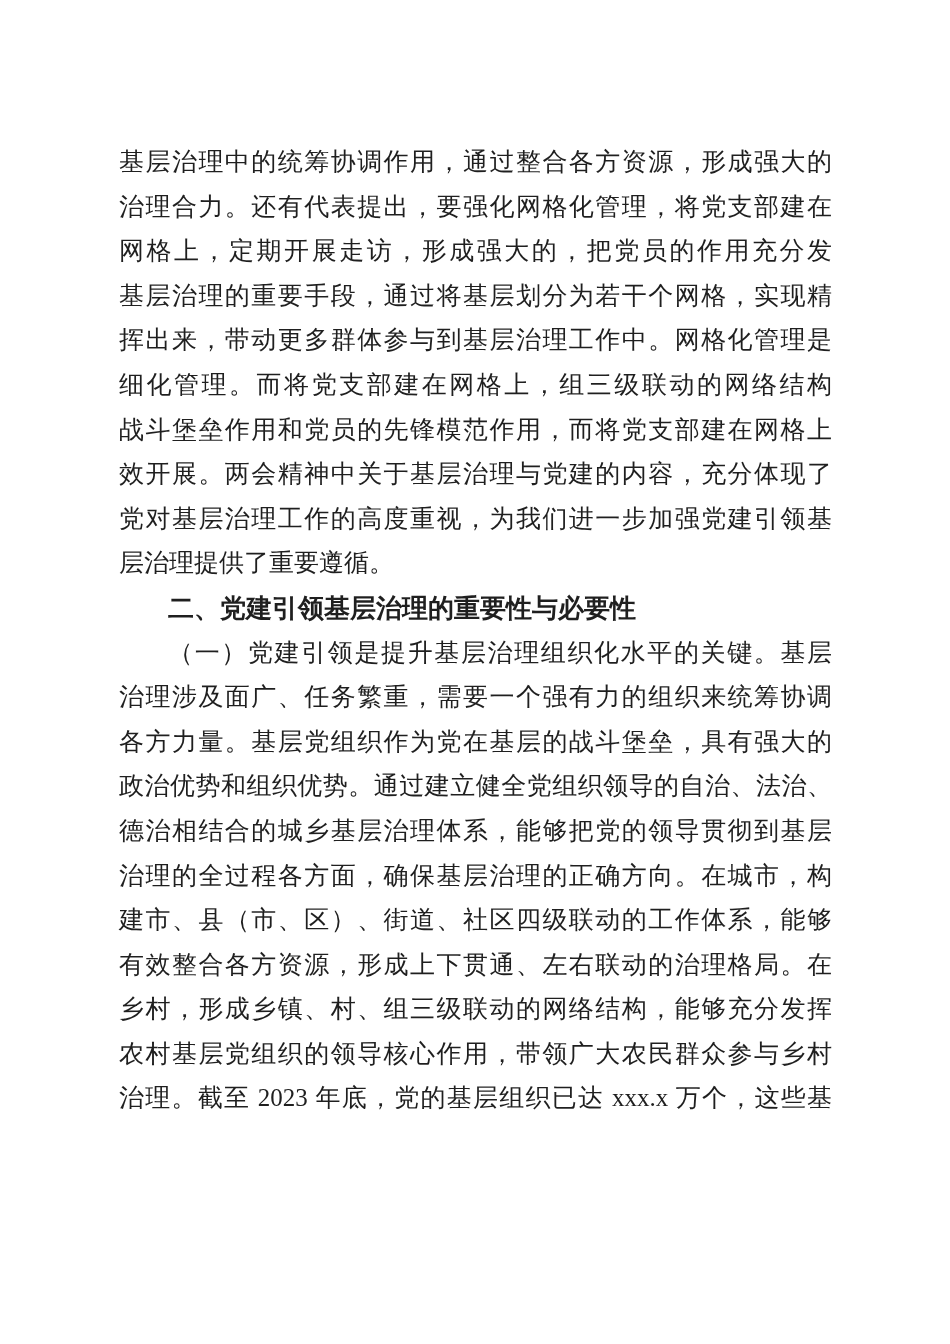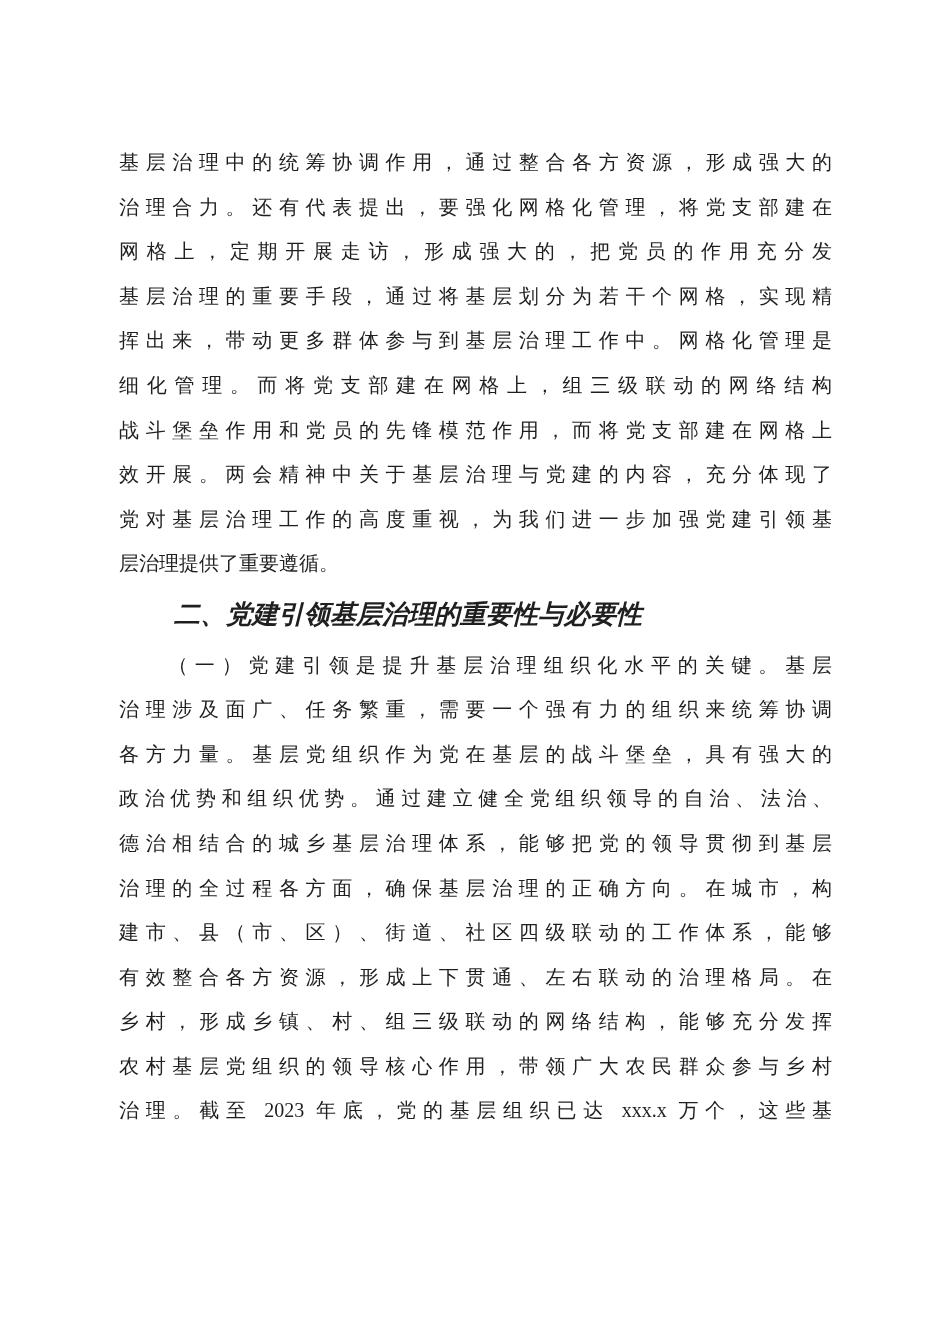--- a/index.html
+++ b/index.html
@@ -18,21 +18,21 @@
   }
   .text-block {
     position: absolute;
     left: 119px;
     top: 140px;
     width: 713px;
   }
   .line {
     height: 44.6px;
     line-height: 44.6px;
-    font-size: 20px;
+    font-size: 25px;
     text-align: justify;
     overflow: visible;
   }
   .just {
     
     text-align-last: justify;
   }
   .indent {
     text-indent: 49px;
   }
@@ -54,21 +54,21 @@
     <div class="line just">治理合力。还有代表提出，要强化网格化管理，将党支部建在</div>
     <div class="line just">网格上，定期开展走访，形成强大的，把党员的作用充分发</div>
     <div class="line just">基层治理的重要手段，通过将基层划分为若干个网格，实现精</div>
     <div class="line just">挥出来，带动更多群体参与到基层治理工作中。网格化管理是</div>
     <div class="line just">细化管理。而将党支部建在网格上，组三级联动的网络结构</div>
     <div class="line just">战斗堡垒作用和党员的先锋模范作用，而将党支部建在网格上</div>
     <div class="line just">效开展。两会精神中关于基层治理与党建的内容，充分体现了</div>
     <div class="line just">党对基层治理工作的高度重视，为我们进一步加强党建引领基</div>
     <div class="line">层治理提供了重要遵循。</div>
 
-    <h2 class="line heading indent" style="margin:6px;font-style:italic;">二、党建引领基层治理的重要性与必要性</h2>
+    <h2 class="line heading indent" style="margin:0;">二、党建引领基层治理的重要性与必要性</h2>
 
     <div class="line just indent">（一）党建引领是提升基层治理组织化水平的关键。基层</div>
     <div class="line just">治理涉及面广、任务繁重，需要一个强有力的组织来统筹协调</div>
     <div class="line just">各方力量。基层党组织作为党在基层的战斗堡垒，具有强大的</div>
     <div class="line just">政治优势和组织优势。通过建立健全党组织领导的自治、法治、</div>
     <div class="line just">德治相结合的城乡基层治理体系，能够把党的领导贯彻到基层</div>
     <div class="line just">治理的全过程各方面，确保基层治理的正确方向。在城市，构</div>
     <div class="line just">建市、县（市、区）、街道、社区四级联动的工作体系，能够</div>
     <div class="line just">有效整合各方资源，形成上下贯通、左右联动的治理格局。在</div>
     <div class="line just">乡村，形成乡镇、村、组三级联动的网络结构，能够充分发挥</div>

